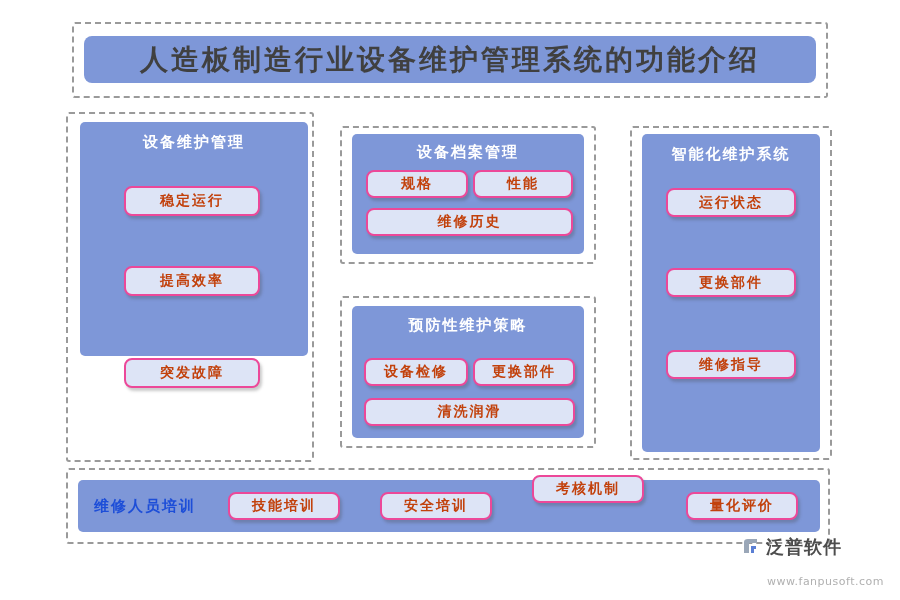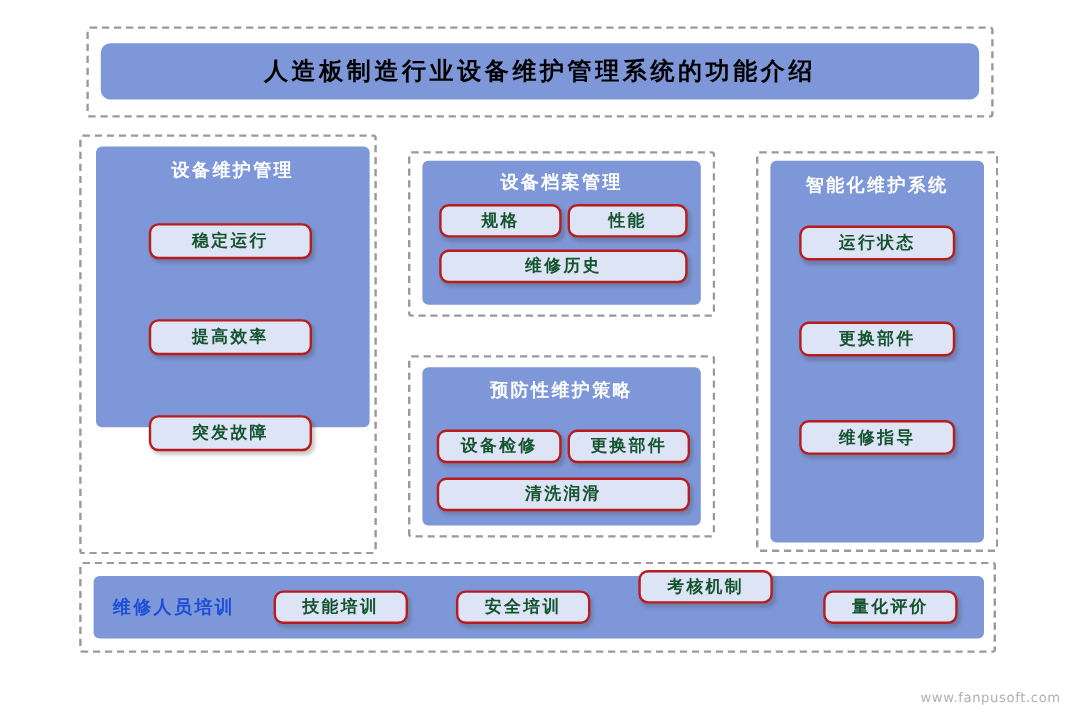--- a/index.html
+++ b/index.html
@@ -21,45 +21,45 @@
     box-sizing: border-box;
     background: #ffffff;
   }
   .banner {
     position: absolute;
     background: #7e97d8;
     border-radius: 8px;
     display: flex;
     align-items: center;
     justify-content: center;
-    color: #000000;
-    font-size: 20px;
+    color: #404040;
+    font-size: 28px;
     font-weight: bold;
     letter-spacing: 3px;
   }
   .panel {
     position: absolute;
     background: #7e97d8;
     border-radius: 5px;
     box-sizing: border-box;
   }
   .panel-title {
     color: #ffffff;
     font-weight: bold;
     font-size: 15px;
     text-align: center;
     letter-spacing: 2px;
     padding-top: 11px;
   }
   .btn {
     position: absolute;
     background: #dde4f6;
-    border: 2px solid #b91c1c;
+    border: 2px solid #ec4899;
     border-radius: 8px;
-    color: #14532d;
+    color: #c2410c;
     font-weight: bold;
     font-size: 14px;
     letter-spacing: 2px;
     display: flex;
     align-items: center;
     justify-content: center;
     box-sizing: border-box;
     box-shadow: 2px 3px 3px rgba(70,70,70,0.28);
     cursor: default;
     white-space: nowrap;
@@ -103,21 +103,21 @@
 
 <div class="dashed" style="left:72px; top:22px; width:756px; height:76px;"></div>
 <div class="banner" style="left:84px; top:36px; width:732px; height:47px;">人造板制造行业设备维护管理系统的功能介绍</div>
 
 <div class="dashed" style="left:66px; top:112px; width:248px; height:350px;"></div>
 <div class="panel" style="left:80px; top:122px; width:228px; height:234px;">
   <div class="panel-title">设备维护管理</div>
 </div>
 <div class="btn" style="left:124px; top:186px; width:136px; height:30px;">稳定运行</div>
 <div class="btn" style="left:124px; top:266px; width:136px; height:30px;">提高效率</div>
-<div class="btn" style="left:124px; top:346px; width:136px; height:30px;">突发故障</div>
+<div class="btn" style="left:124px; top:358px; width:136px; height:30px;">突发故障</div>
 
 <div class="dashed" style="left:340px; top:126px; width:256px; height:138px;"></div>
 <div class="panel" style="left:352px; top:134px; width:232px; height:120px;">
   <div class="panel-title" style="padding-top:9px;">设备档案管理</div>
 </div>
 <div class="btn" style="left:366px; top:170px; width:102px; height:28px;">规格</div>
 <div class="btn" style="left:473px; top:170px; width:100px; height:28px;">性能</div>
 <div class="btn" style="left:366px; top:208px; width:207px; height:28px;">维修历史</div>
 
 <div class="dashed" style="left:340px; top:296px; width:256px; height:152px;"></div>
@@ -138,14 +138,23 @@
 
 <div class="dashed" style="left:66px; top:468px; width:764px; height:76px;"></div>
 <div class="panel" style="left:78px; top:480px; width:742px; height:52px;"></div>
 <div class="bar-title" style="left:94px; top:480px; height:52px;">维修人员培训</div>
 <div class="btn" style="left:228px; top:492px; width:112px; height:28px;">技能培训</div>
 <div class="btn" style="left:380px; top:492px; width:112px; height:28px;">安全培训</div>
 <div class="btn" style="left:532px; top:475px; width:112px; height:28px;">考核机制</div>
 <div class="btn" style="left:686px; top:492px; width:112px; height:28px;">量化评价</div>
 
 <div class="footer">
+  <div class="brand-row">
+    <span style="display:inline-flex;">
+      <svg width="20" height="20" viewBox="0 0 20 20">
+        <path d="M3 16 L3 5 Q3 2 7 2 L16 2 L16 6 L9 6 Q8 6 8 7 L8 16 Z" fill="#9aa7b8"></path>
+        <path d="M10 16 L10 9 L15 9 L15 12 L13 12 L13 16 Z" fill="#5b7fd4"></path>
+      </svg>
+    </span>
+    <span class="brand-name">泛普软件</span>
+  </div>
   <div class="brand-url">www.fanpusoft.com</div>
 </div>
 
 </body></html>

